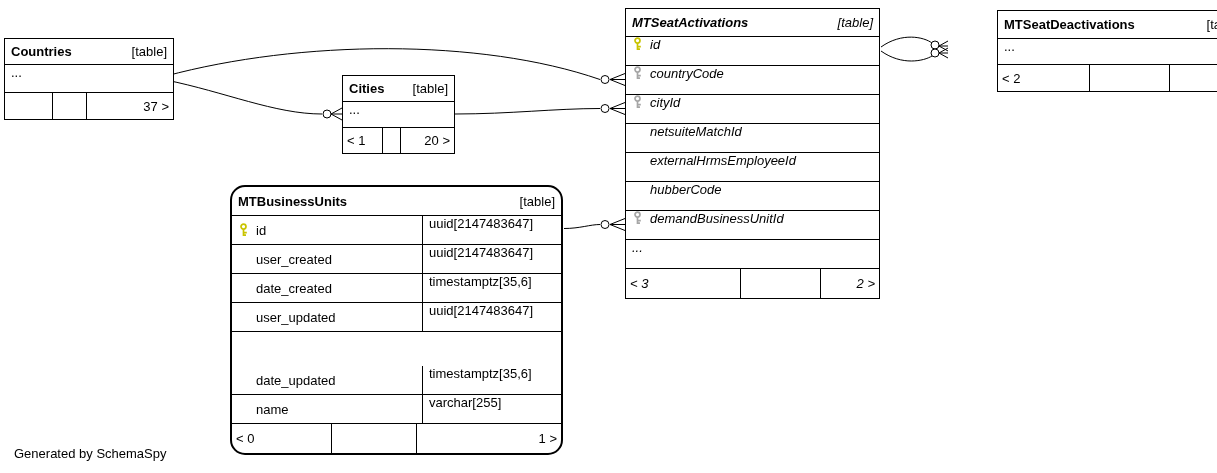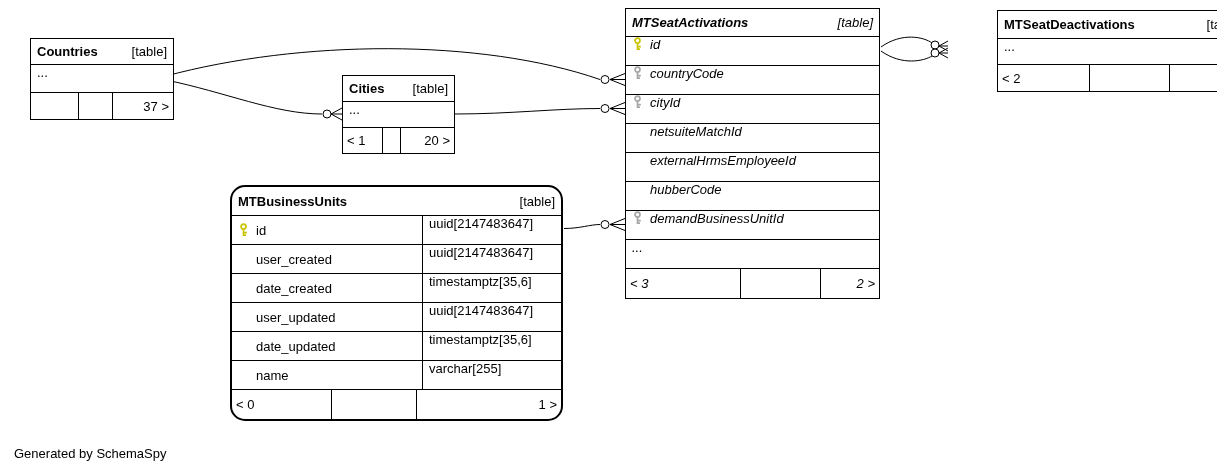--- a/index.html
+++ b/index.html
@@ -130,21 +130,21 @@
     <circle cx="605" cy="224.5" r="4"></circle>
 
     <path d="M881,47 C 902,32 924,37 932,43"></path>
     <path d="M939,46 L948,41 M939,46 L948,46 M939,46 L948,51"></path>
     <circle cx="935" cy="45" r="4"></circle>
     <path d="M881,51 C 902,66 924,61 932,56"></path>
     <path d="M939,53 L948,48 M939,53 L948,53 M939,53 L948,58"></path>
     <circle cx="935" cy="53" r="4"></circle>
   </svg>
 
-  <div class="db-table" style="left:30px; top:38px; width:144px;">
+  <div class="db-table" style="left:4px; top:38px; width:170px;">
     <div class="tbl-header h26">
       <span class="tbl-name">Countries</span>
       <span class="tbl-kind">[table]</span>
     </div>
     <div class="tbl-row plain h28">
       <span class="col-name">...</span>
     </div>
     <div class="tbl-footer h26">
       <span class="fcell" style="width:48px;"></span>
       <span class="fcell" style="width:34px;"></span>
@@ -198,21 +198,21 @@
       </div>
       <div class="cell-type">timestamptz[35,6]</div>
     </div>
     <div class="tbl-row h29" style="padding-left:6px;">
       <div class="cell-name">
         <span class="icon-slot"></span>
         <span class="col-name">user_updated</span>
       </div>
       <div class="cell-type">uuid[2147483647]</div>
     </div>
-    <div class="tbl-row h29" style="padding-left:6px;">
+    <div class="tbl-row h29" style="padding-left:6px;margin-top:34px;">
       <div class="cell-name">
         <span class="icon-slot"></span>
         <span class="col-name">date_updated</span>
       </div>
       <div class="cell-type">timestamptz[35,6]</div>
     </div>
     <div class="tbl-row h29" style="padding-left:6px;">
       <div class="cell-name">
         <span class="icon-slot"></span>
         <span class="col-name">name</span>

